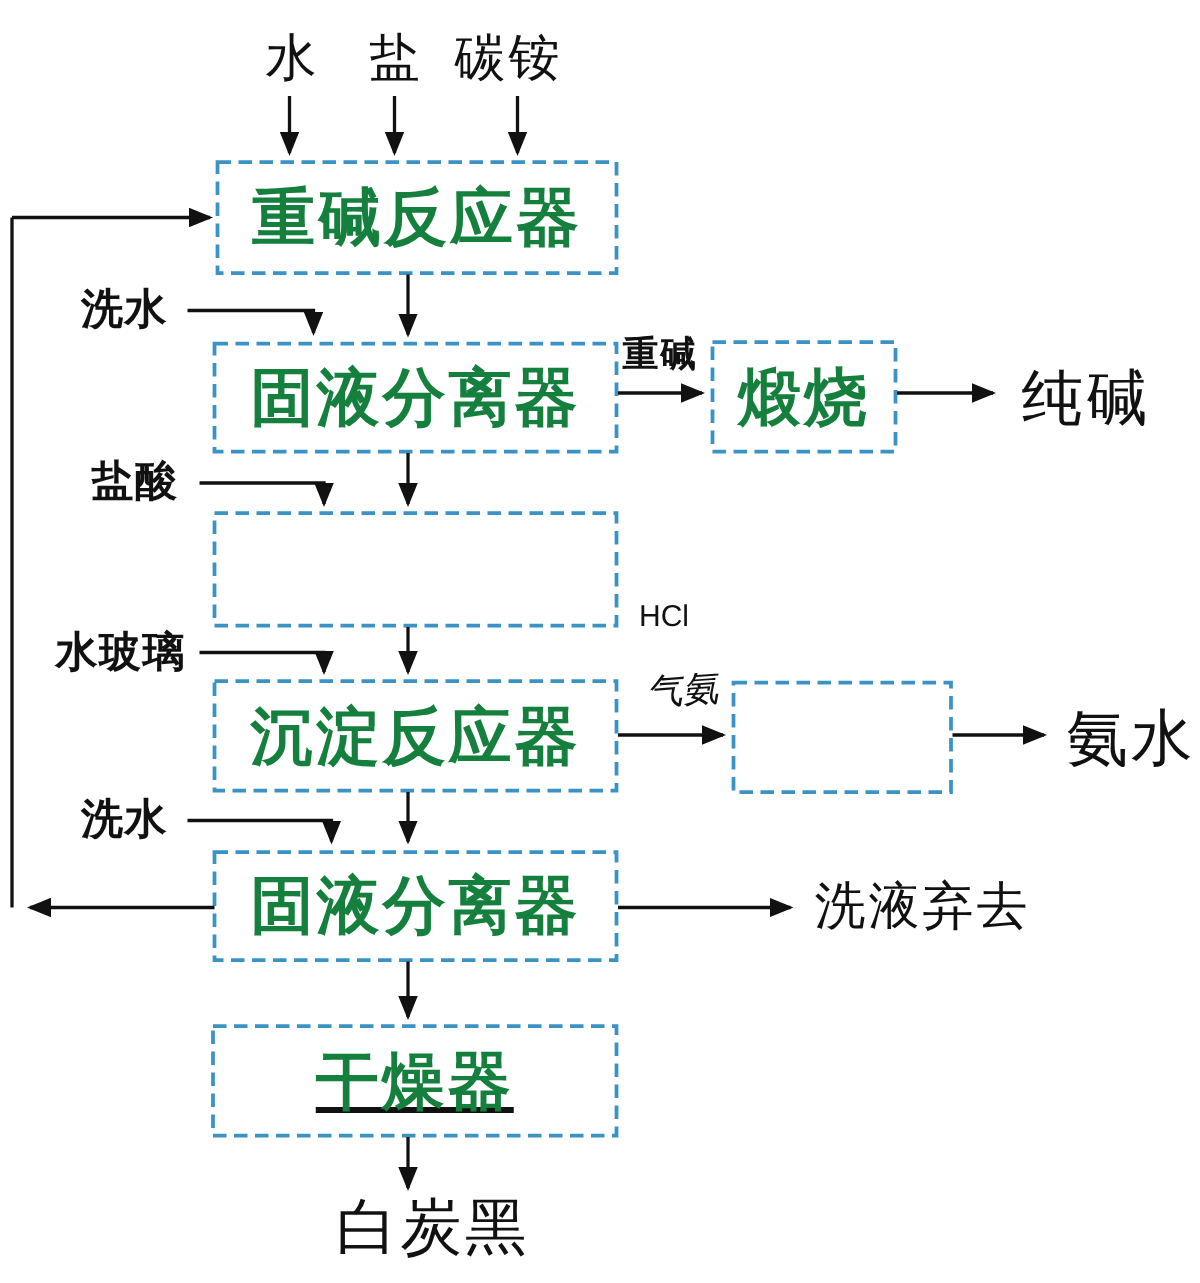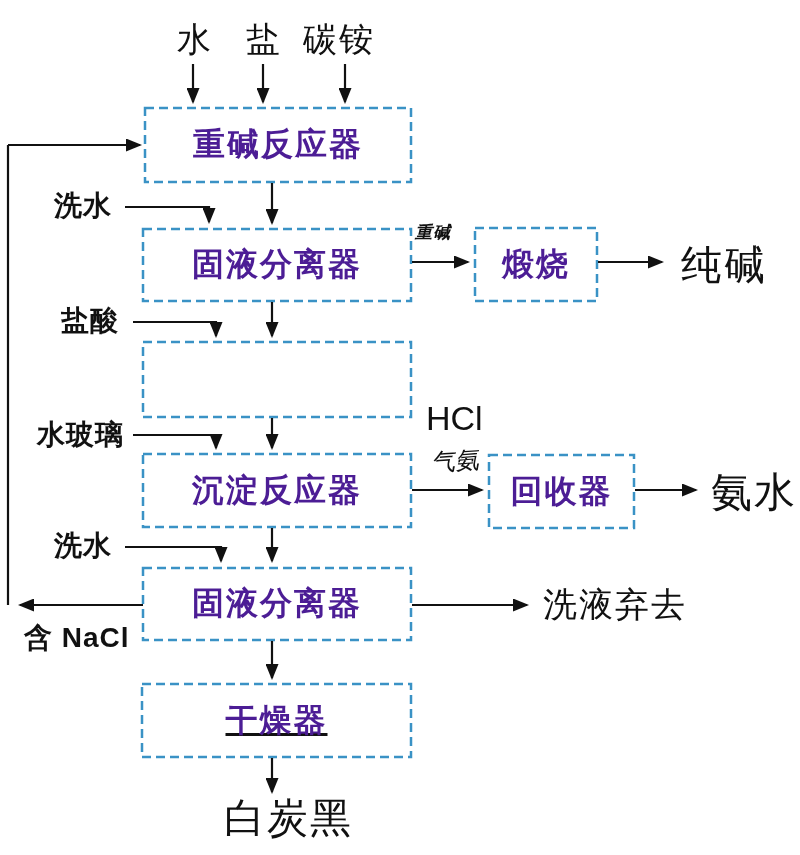--- a/index.html
+++ b/index.html
@@ -6,28 +6,28 @@
   .canvas{
     position:relative;width:800px;height:855px;background:#ffffff;overflow:hidden;
     font-family:"Liberation Sans", sans-serif;color:#111111;
   }
   .wires{position:absolute;left:0;top:0;width:800px;height:855px;pointer-events:none;}
   .node{
     position:absolute;display:flex;align-items:center;justify-content:center;
     background:transparent;
   }
   .node-label{
-    font-weight:700;font-size:32px;letter-spacing:2px;color:#4c1d95;white-space:nowrap;
+    font-weight:700;font-size:42px;letter-spacing:2px;color:#15803d;white-space:nowrap;
   }
   .lbl{position:absolute;white-space:nowrap;color:#111111;line-height:1.1;}
   .lbl-top{font-size:34px;font-weight:500;letter-spacing:2px;}
   .lbl-side{font-size:28px;font-weight:700;letter-spacing:1px;}
   .lbl-stream{font-size:41px;font-weight:500;letter-spacing:2px;}
-  .lbl-small{font-size:17px;font-weight:600;letter-spacing:1px;font-style:italic;}
-  .lbl-hcl{font-size:34px;font-weight:500;}
+  .lbl-small{font-size:24px;font-weight:600;letter-spacing:1px;}
+  .lbl-hcl{font-size:20px;font-weight:500;}
   .lbl-gas{font-size:24px;font-weight:500;font-style:italic;transform:rotate(-4deg);}
 </style>
 </head>
 <body>
 
 <div class="canvas">
 
   <svg class="wires" width="800" height="855" viewBox="0 0 800 855" xmlns="http://www.w3.org/2000/svg">
     <defs>
       <marker id="ah" markerUnits="userSpaceOnUse" markerWidth="16" markerHeight="13" refX="14" refY="6.5" orient="auto">
@@ -90,41 +90,37 @@
 
   <div class="node" style="left:475px;top:228px;width:122px;height:73px;">
     <span class="node-label">煅烧</span>
   </div>
 
 
   <div class="node" style="left:143px;top:454px;width:268px;height:73px;">
     <span class="node-label">沉淀反应器</span>
   </div>
 
-  <div class="node" style="left:489px;top:455px;width:145px;height:73px;">
-    <span class="node-label">回收器</span>
-  </div>
 
   <div class="node" style="left:143px;top:568px;width:268px;height:72px;">
     <span class="node-label">固液分离器</span>
   </div>
 
   <div class="node" style="left:142px;top:684px;width:269px;height:73px;text-decoration:underline;">
     <span class="node-label">干燥器</span>
   </div>
 
   <div class="lbl lbl-top" style="left:177px;top:21px;">水</div>
   <div class="lbl lbl-top" style="left:246px;top:21px;">盐</div>
   <div class="lbl lbl-top" style="left:303px;top:21px;">碳铵</div>
 
   <div class="lbl lbl-side" style="left:54px;top:191px;">洗水</div>
   <div class="lbl lbl-side" style="left:61px;top:306px;">盐酸</div>
   <div class="lbl lbl-side" style="left:37px;top:420px;">水玻璃</div>
   <div class="lbl lbl-side" style="left:54px;top:531px;">洗水</div>
-  <div class="lbl lbl-side" style="left:24px;top:623px;">含 NaCl</div>
 
   <div class="lbl lbl-small" style="left:415px;top:224px;">重碱</div>
   <div class="lbl lbl-stream" style="left:681px;top:243px;">纯碱</div>
   <div class="lbl lbl-hcl" style="left:426px;top:400px;">HCl</div>
   <div class="lbl lbl-gas" style="left:431px;top:448px;">气氨</div>
   <div class="lbl lbl-stream" style="left:711px;top:470px;">氨水</div>
   <div class="lbl lbl-stream" style="left:224px;top:796px;">白炭黑</div>
   <div class="lbl lbl-stream" style="left:543px;top:586px;font-size:34px;">洗液弃去</div>
 
 </div>

